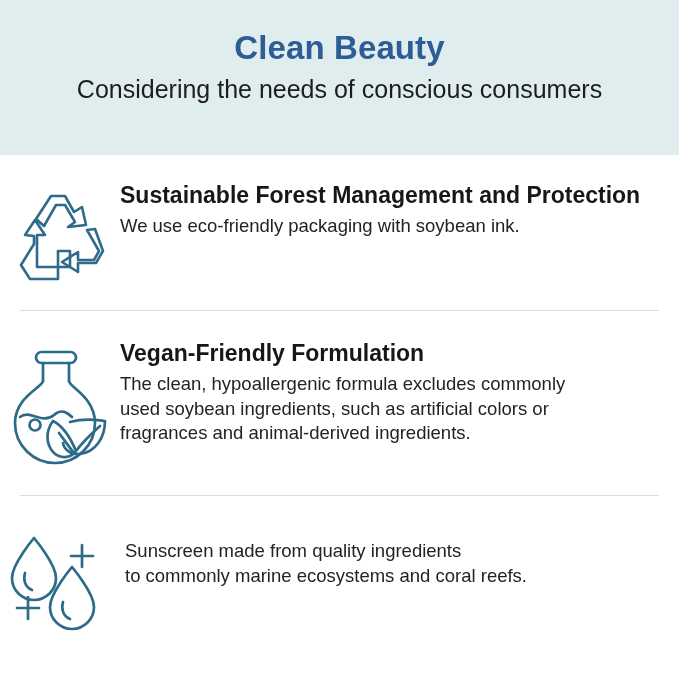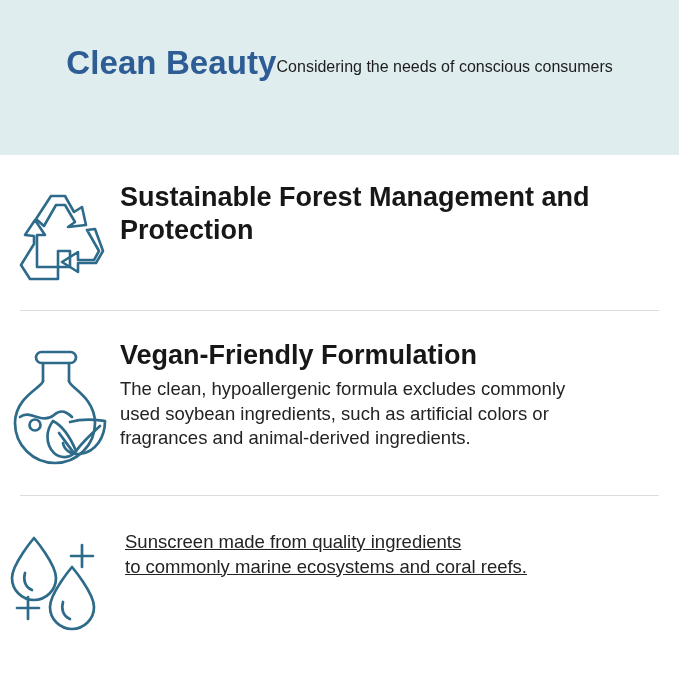--- a/index.html
+++ b/index.html
@@ -15,36 +15,36 @@
     position: relative;
   }
 
   
   .header-band {
     width: 679px;
     height: 155px;
     background: #e0edef;
     box-sizing: border-box;
     display: flex;
-    flex-direction: row;
+    flex-direction: column;
     align-items: center;
     justify-content: center;
     padding-bottom: 22px;
   }
   .header-title {
     font-size: 33px;
     font-weight: bold;
     color: #2e5c94;
     letter-spacing: 0.1px;
     line-height: 1.18;
     margin: 0 0 6px 0;
     text-align: center;
   }
   .header-subtitle {
-    font-size: 16px;
+    font-size: 25px;
     font-weight: normal;
     color: #1d1d1d;
     line-height: 1.2;
     margin: 0;
     text-align: center;
   }
 
   
   .features {
     width: 679px;
@@ -64,21 +64,21 @@
   }
   .feature-icon svg {
     display: block;
   }
   .feature-text {
     flex: 1 1 auto;
     padding-right: 18px;
     box-sizing: border-box;
   }
   .feature-heading {
-    font-size: 27px;
+    font-size: 23px;
     font-weight: bold;
     color: #171717;
     line-height: 1.22;
     margin: 0;
     letter-spacing: 0px;
   }
   .feature-body {
     font-size: 18.5px;
     font-weight: normal;
     color: #232323;
@@ -92,21 +92,21 @@
   
   .row-1 { padding-top: 26px; }
   .row-1 .feature-icon { padding-top: 8px; }
   .row-1 .feature-text { padding-top: 0; }
 
   .row-2 { padding-top: 28px; }
   .row-2 .feature-icon { padding-top: 8px; }
 
   .row-3 { padding-top: 25px; }
   .row-3 .feature-icon { padding-top: 14px; }
-  .row-3 .feature-body { padding-left: 5px; margin-top: 9px; text-decoration: underline; }
+  .row-3 .feature-body { padding-left: 5px; margin-top: 18px; }
 
   
   .divider-wrap {
     padding: 0 20px;
     box-sizing: border-box;
   }
   .divider {
     height: 1px;
     background: #dcdcdc;
     width: 100%;
@@ -130,20 +130,23 @@
 
         <path d="M24 30 L39 7 L53 7 L62 23 L70 18 L74 36 L56 38 L63 33 L53 16 L44 16 L32 37 Z"></path>
 
         <path d="M83 40 L91 62 L84 74 L66 74 L66 83 L50 73 L66 63 L66 71 L82 71 L87 62 L75 41 Z"></path>
 
         <path d="M22 47 L13 46 L23 31 L33 46 L25 46 L25 78 L46 78 L46 62 L58 62 L58 78 L46 78 L46 90 L18 90 L9 76 L22 55 Z"></path>
       </svg>
     </div>
     <div class="feature-text">
       <div class="feature-heading">Sustainable Forest Management and Protection</div>
+      <div class="feature-body">
+        <span class="line">We use eco-friendly packaging with soybean ink.</span>
+      </div>
     </div>
   </div>
 
   <div class="divider-wrap div-1">
     <div class="divider"></div>
   </div>
 
   <div class="feature-row row-2">
     <div class="feature-icon">
       <svg width="100" height="118" viewBox="0 0 100 118" fill="none" stroke="#2E6B8A" stroke-width="2.7" stroke-linejoin="round" stroke-linecap="round">

